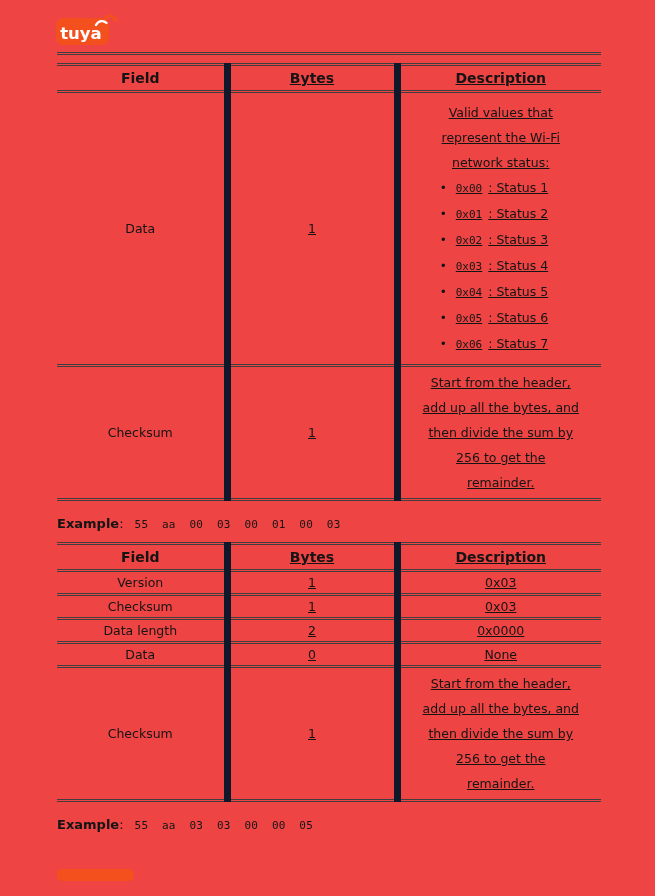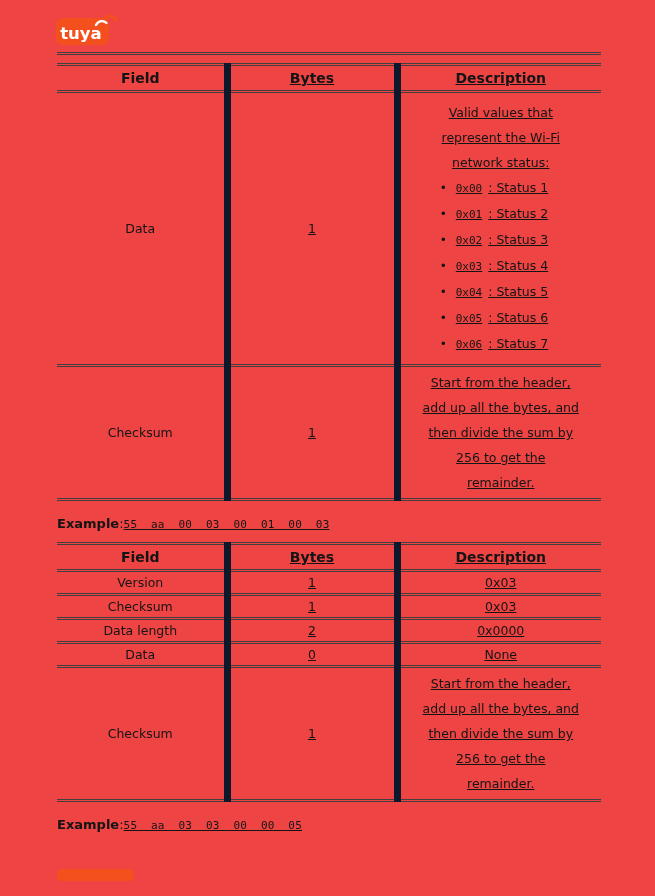--- a/index.html
+++ b/index.html
@@ -50,21 +50,21 @@
   }
   ul.bullets li { line-height:25px; white-space:nowrap; }
   ul.bullets .dot { display:inline-block; width:16px; font-size:12px; }
   code.mono, span.mono {
     font-family:"DejaVu Sans Mono", monospace;
     font-size:11px;
   }
   ul.bullets .btext { margin-left:6px; font-size:12.5px; }
   .example { margin:13px 0 0 57px; font-size:13px; line-height:19px; }
   .example .lbl { font-weight:bold; }
-  .example code.mono { margin-left:0; word-spacing:7px; letter-spacing:0.2px;text-decoration:underline; }
+  .example code.mono { margin-left:11px; word-spacing:7px; letter-spacing:0.2px; }
   .mcu-heading { margin:7px 0 0 57px; font-size:13.5px; font-weight:bold; line-height:19px; }
   .t2 { margin-top:10px; }
   .footer-bar {
     position:absolute; left:57px; top:869px;
     width:77px; height:12px;
     border-radius:5px;
     background:#F4501E;
   }
 </style>
 </head>

